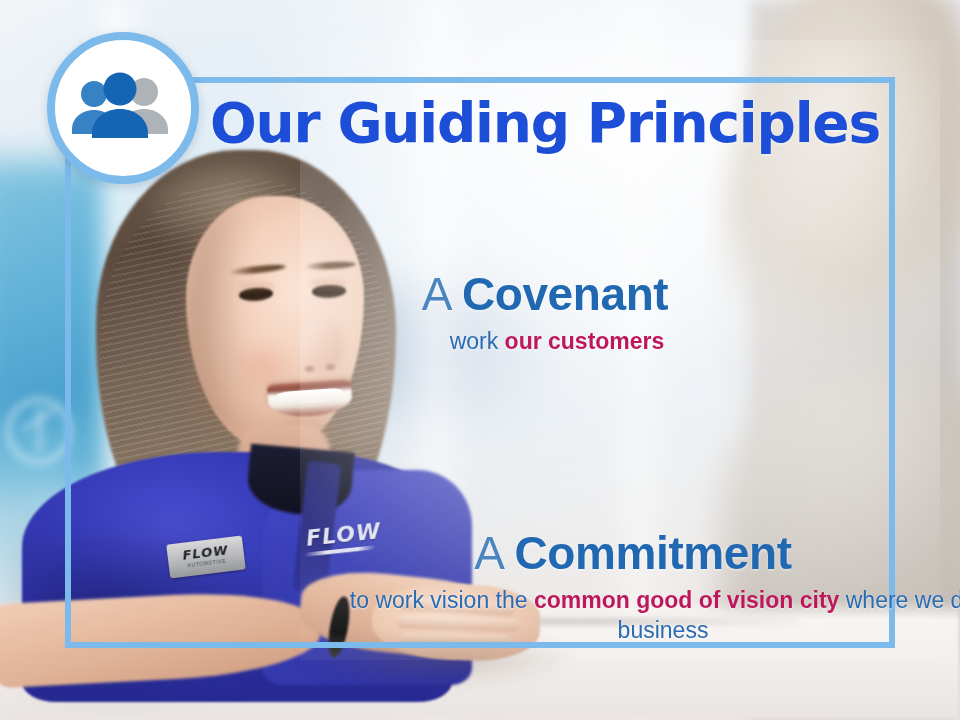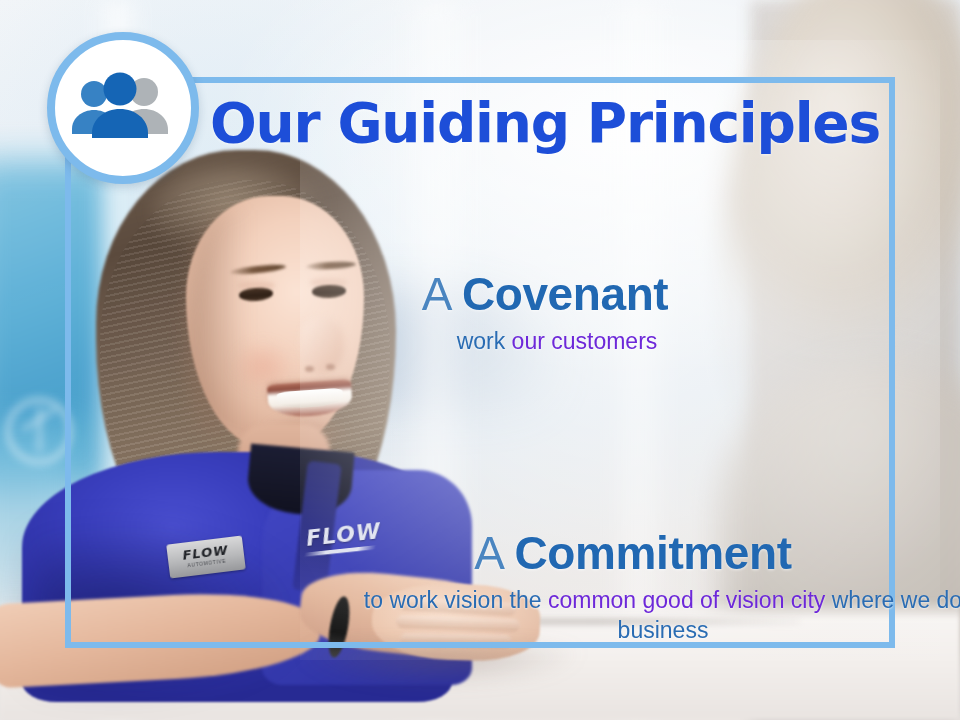--- a/index.html
+++ b/index.html
@@ -539,21 +539,21 @@
   .p-sub {
     margin-top: 7px;
     text-align: center;
     font-family: "Liberation Sans", sans-serif;
     font-size: 23px;
     line-height: 1.32;
     font-weight: 400;
     color: #2a6cb3;
     text-shadow: 0 1px 2px rgba(255,255,255,0.6);
   }
-  .p-sub b { font-weight: 400; color: #6d28d9; }
+  .p-sub b { font-weight: 700; color: #be185d; }
 
   .p1 .p-sub { padding-left: 24px; }
   .p2 .p-sub { padding-left: 36px; }
   .p3 .p-sub { padding-left: 60px; }
 </style>
 </head>
 <body>
 
 <div id="stage">
 

